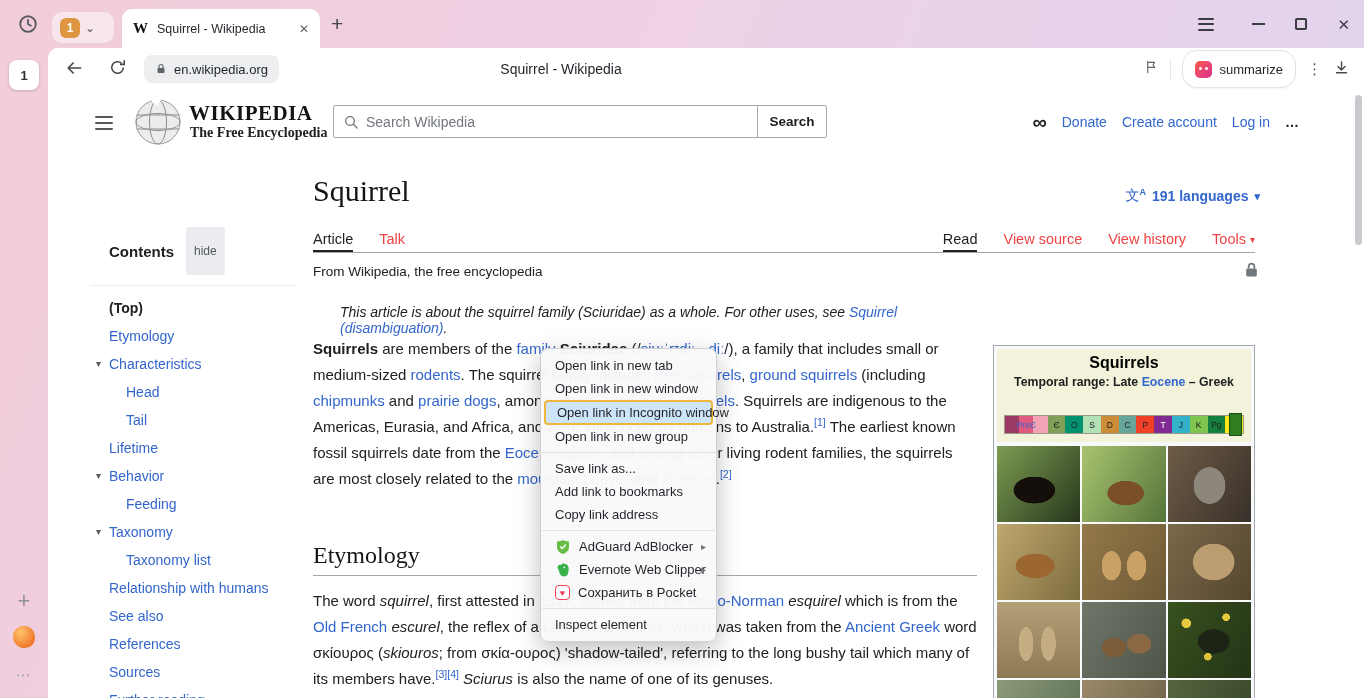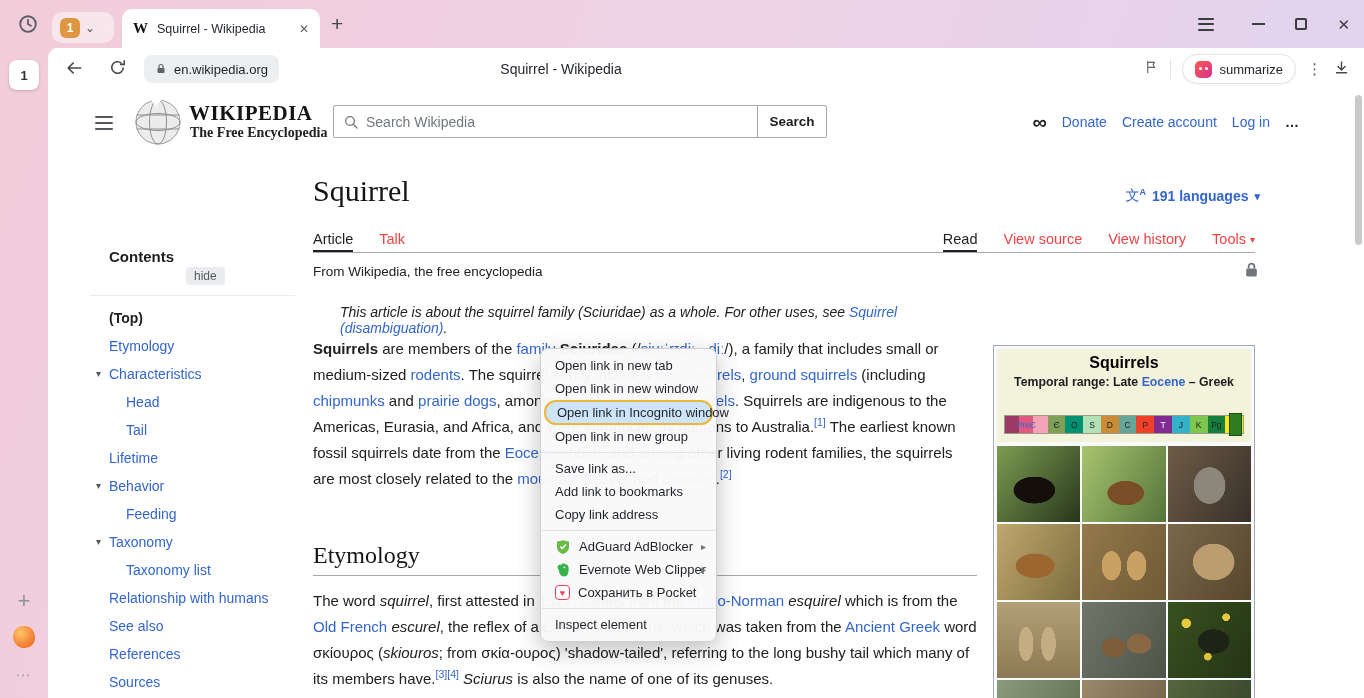--- a/index.html
+++ b/index.html
@@ -38,21 +38,21 @@
 
   
   .panel { position:absolute; left:48px; top:48px; right:0; bottom:0; background:#fff; border-radius:10px 0 0 0; }
   .toolbar { position:absolute; left:0; top:0; right:0; height:42px; background:#fff; border-radius:10px 0 0 0; }
   .tb-back { position:absolute; left:16px; top:10px; }
   .tb-reload { position:absolute; left:60px; top:10px; }
   .addr { position:absolute; left:96px; top:7px; height:28px; background:#edeef0; border-radius:8px; display:flex; align-items:center; padding:0 11px; gap:7px; font-size:13px; color:#1f2328; }
   .tb-title { position:absolute; left:313px; width:400px; top:13px; text-align:center; font-size:14px; color:#1f2328; white-space:nowrap; }
   .tb-right { position:absolute; right:14px; top:5px; height:32px; display:flex; align-items:center; gap:11px; }
   .tb-div { width:1px; height:20px; background:#e4e6e9; }
-  .sumchip { height:30px; border:1px solid #e1e3e7; border-radius:15px; display:flex; align-items:center; gap:7px; padding:0 12px; font-size:13px; color:#1f2328; box-shadow:0 1px 2px rgba(0,0,0,.05); background:#fff; }
+  .sumchip { height:38px; border:1px solid #e1e3e7; border-radius:15px; display:flex; align-items:center; gap:7px; padding:0 12px; font-size:13px; color:#1f2328; box-shadow:0 1px 2px rgba(0,0,0,.05); background:#fff; }
   .sum-ic { width:17px; height:17px; border-radius:5px; background:linear-gradient(135deg,#ff5a4e,#d6308f); position:relative; }
   .sum-ic::after { content:""; position:absolute; left:4px; top:6px; width:3px; height:3px; border-radius:50%; background:#fff; box-shadow:6px 0 0 #fff; }
   .tb-kebab { font-size:15px; color:#55585c; }
 
   
   .page { position:absolute; left:0; top:42px; right:0; bottom:0; overflow:hidden; background:#fff; font-size:15px; }
   .sb-thumb { position:absolute; right:2px; top:5px; width:7px; height:150px; background:#c8cacd; border-radius:4px; z-index:80; }
 
   .wh-burger { position:absolute; left:47px; top:26px; width:18px; display:flex; flex-direction:column; gap:4px; }
   .wh-burger i { height:2px; background:#54595d; border-radius:1px; }
@@ -92,21 +92,21 @@
   .para2 { position:absolute; left:265px; top:498px; width:664px; }
   .lnk { color:#3366cc; }
   .b { font-weight:bold; }
   .i { font-style:italic; }
   .sup { font-size:10.5px; vertical-align:super; line-height:0; }
 
   
   .toc { position:absolute; left:42px; top:137px; width:205px; font-size:14px; }
   .toc-head { display:flex; align-items:center; gap:12px; padding:0 0 10px 19px; border-bottom:1px solid #eaecf0; }
   .toc-title { font-weight:bold; font-size:15px; color:#202122; }
-  .toc-hide { background:#eaecf0; color:#54595d; font-size:12px; padding:2px 8px; border-radius:3px;margin-top:40px; }
+  .toc-hide { background:#eaecf0; color:#54595d; font-size:12px; padding:17px 8px; border-radius:3px; }
   .toc-list { padding-top:8px; }
   .toc-item { position:relative; height:28px; line-height:28px; padding-left:19px; color:#3366cc; white-space:nowrap; }
   .toc-item.l2 { padding-left:36px; }
   .toc-item.act { color:#202122; font-weight:bold; }
   .toc-chev { position:absolute; left:1px; top:0; width:15px; text-align:center; color:#54595d; font-size:10px; }
 
   
   .infobox { position:absolute; left:945px; top:255px; width:262px; border:1px solid #a2a9b1; background:#f8f9fa; padding:3px; z-index:5; }
   .ib-head { background:#f3f2da; padding:5px 2px 8px; }
   .ib-title { text-align:center; font-weight:bold; font-size:16px; color:#000; }
@@ -125,21 +125,21 @@
   .p7{background:radial-gradient(ellipse 12px 28px at 35% 55%,#c4ad82 60%,transparent 62%),radial-gradient(ellipse 12px 28px at 62% 55%,#c4ad82 60%,transparent 62%),linear-gradient(#b3a078,#8d7a55);}
   .p8{background:radial-gradient(ellipse 20px 16px at 38% 60%,#7d5c3a 60%,transparent 62%),radial-gradient(ellipse 20px 16px at 68% 55%,#8a6844 60%,transparent 62%),linear-gradient(120deg,#70756a,#4e5548);}
   .p9{background:radial-gradient(circle 5px at 22% 28%,#e6c93c 90%,transparent),radial-gradient(circle 4px at 70% 20%,#e6c93c 90%,transparent),radial-gradient(circle 4px at 48% 72%,#dfc238 90%,transparent),radial-gradient(ellipse 26px 20px at 55% 52%,#1d2415 60%,transparent 62%),linear-gradient(120deg,#39511f,#243416);}
   .p10{background:linear-gradient(120deg,#8a9a7a,#5a6a4e);}
   .p11{background:linear-gradient(120deg,#9a8a6a,#6a5a42);}
   .p12{background:linear-gradient(120deg,#55663f,#333f26);}
 
   
   .ctx { position:absolute; left:492px; top:258px; width:177px; background:rgba(249,249,250,.97); border:1px solid #cfcfd4; border-radius:8px; box-shadow:0 8px 24px rgba(0,0,0,.25); padding:5px 0; z-index:60; font-size:13px; color:#1f2328; }
   .ctx-item { height:23px; display:flex; align-items:center; padding:0 14px; gap:8px; position:relative; white-space:nowrap; }
-  .ctx-item.hl { margin:0 3px; padding:0 11px; background:#cde4f9; border:2px solid #eeb73c; border-radius:12px; height:25px; }
+  .ctx-item.hl { margin:0 3px; padding:0 11px; background:#cde4f9; border:2px solid #eeb73c; border-radius:4px; height:25px; }
   .ctx-sep { height:1px; background:#e3e3e6; margin:4px 1px; }
   .ctx-arrow { position:absolute; right:10px; color:#6f7377; font-size:10px; }
   .pocket-ic { width:15px; height:15px; border:1.5px solid #ef3f56; border-radius:4px; color:#ef3f56; font-size:9px; display:flex; align-items:center; justify-content:center; background:#fff; flex:0 0 15px; }
   .ctx svg { flex:0 0 16px; }
 </style>
 </head>
 <body>
 
 <div class="tabstrip">
   <div class="clockbtn">

